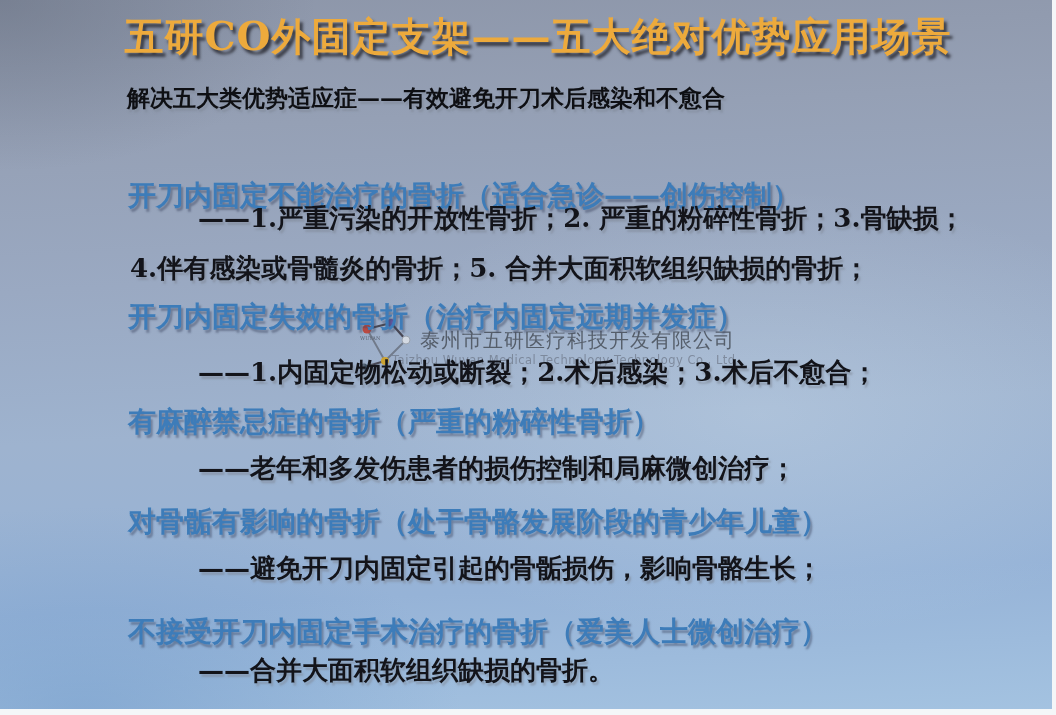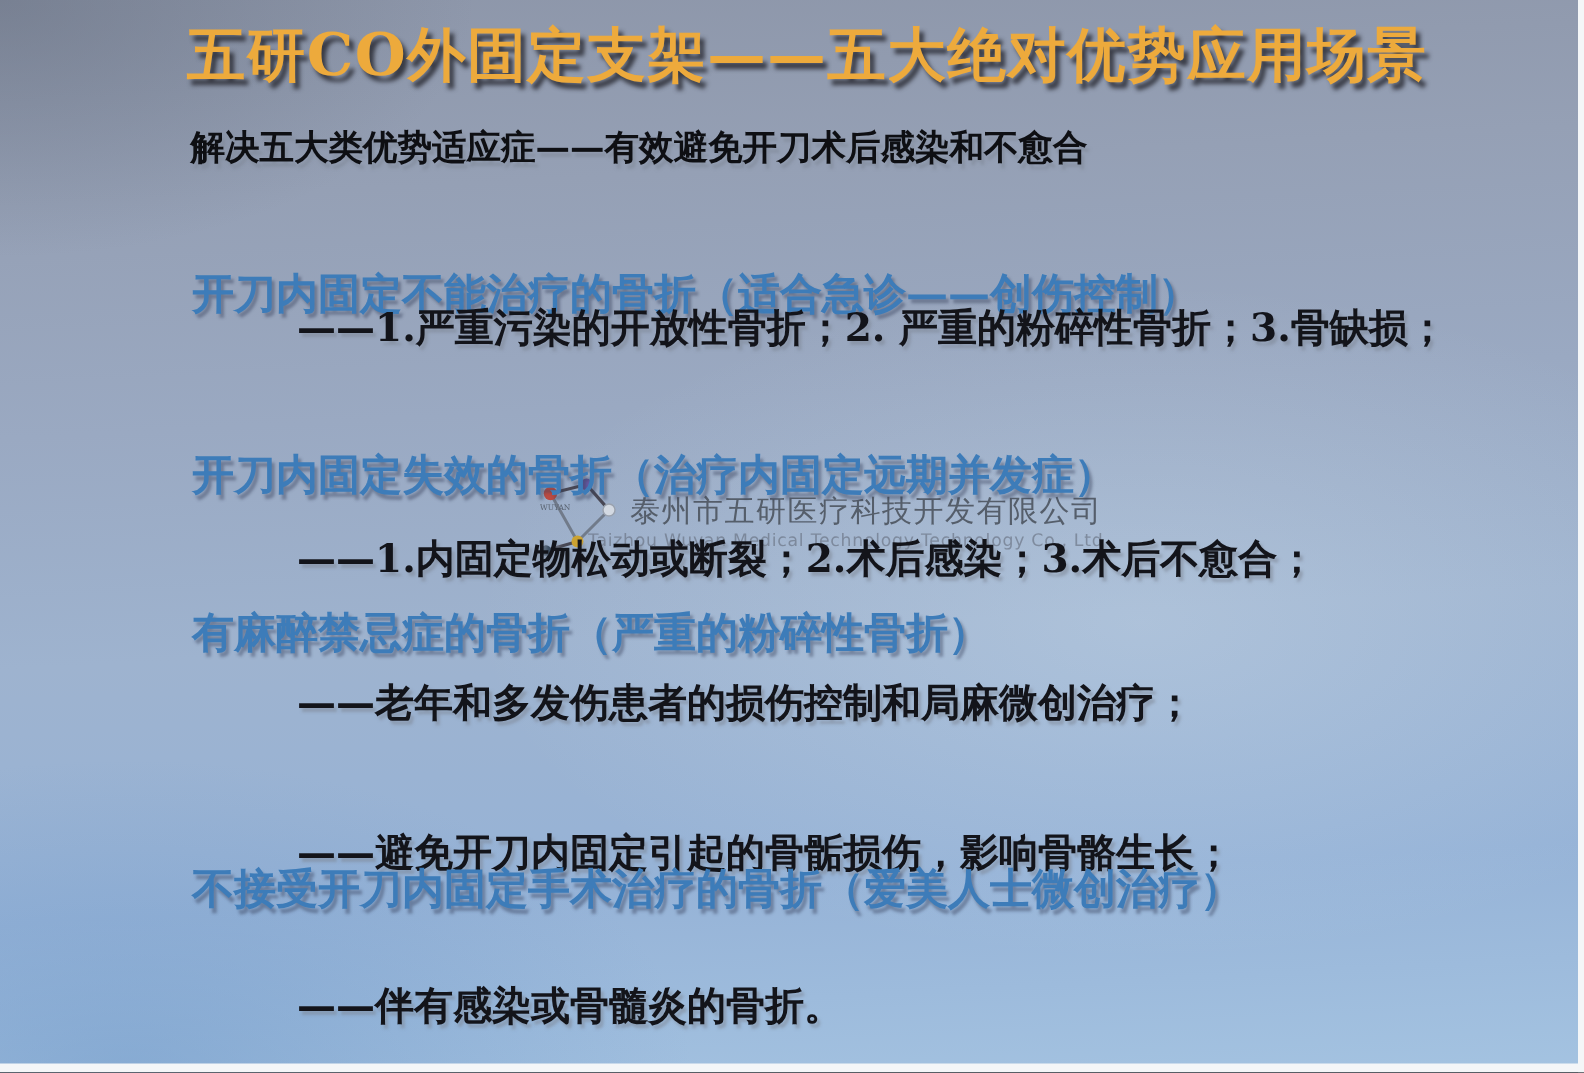--- a/index.html
+++ b/index.html
@@ -102,31 +102,33 @@
 <body>
 
 <div class="slide">
 
   <h1 class="title">五研CO外固定支架——五大绝对优势应用场景</h1>
 
   <div class="subtitle">解决五大类优势适应症——有效避免开刀术后感染和不愈合</div>
 
   <div class="heading" style="top:136px;margin-top:41px;">开刀内固定不能治疗的骨折（适合急诊——创伤控制）</div>
   <div class="body-line" style="left:198px; top:201px;">——1.严重污染的开放性骨折；2. 严重的粉碎性骨折；3.骨缺损；</div>
+  <div class="body-line" style="left:130px; top:251px;">4.伴有感染或骨髓炎的骨折；5. 合并大面积软组织缺损的骨折；</div>
 
   <div class="heading" style="top:298px;">开刀内固定失效的骨折（治疗内固定远期并发症）</div>
   <div class="body-line" style="left:198px; top:355px;">——1.内固定物松动或断裂；2.术后感染；3.术后不愈合；</div>
 
   <div class="heading" style="top:403px;">有麻醉禁忌症的骨折（严重的粉碎性骨折）</div>
   <div class="body-line" style="left:198px; top:451px;">——老年和多发伤患者的损伤控制和局麻微创治疗；</div>
 
+  <div class="heading" style="top:503px;">对骨骺有影响的骨折（处于骨骼发展阶段的青少年儿童）</div>
   <div class="body-line" style="left:198px; top:551px;">——避免开刀内固定引起的骨骺损伤，影响骨骼生长；</div>
 
-  <div class="heading" style="top:574px;text-align:center;">不接受开刀内固定手术治疗的骨折（爱美人士微创治疗）</div>
-  <div class="body-line" style="left:198px; top:653px;">——伴有感染或骨髓炎的骨折。</div>
+  <div class="heading" style="top:613px;text-align:center;">不接受开刀内固定手术治疗的骨折（爱美人士微创治疗）</div>
+  <div class="body-line" style="left:198px; top:653px;">——合并大面积软组织缺损的骨折。</div>
 
   <div class="watermark">
     <svg class="wm-logo" width="56" height="56" viewBox="0 0 56 56" xmlns="http://www.w3.org/2000/svg">
       <line x1="11" y1="13" x2="35" y2="7" stroke="#3a3640" stroke-width="2.2"></line>
       <line x1="35" y1="7" x2="50" y2="24" stroke="#3a3640" stroke-width="2.2"></line>
       <line x1="50" y1="24" x2="29" y2="45" stroke="#6a7280" stroke-width="2"></line>
       <line x1="11" y1="13" x2="29" y2="45" stroke="#6a7280" stroke-width="2"></line>
       <line x1="29" y1="45" x2="8" y2="51" stroke="#3a3640" stroke-width="2"></line>
       <circle cx="11" cy="13" r="4.5" fill="#c0392b"></circle>
       <circle cx="35" cy="7" r="4" fill="#5b4a9b"></circle>

